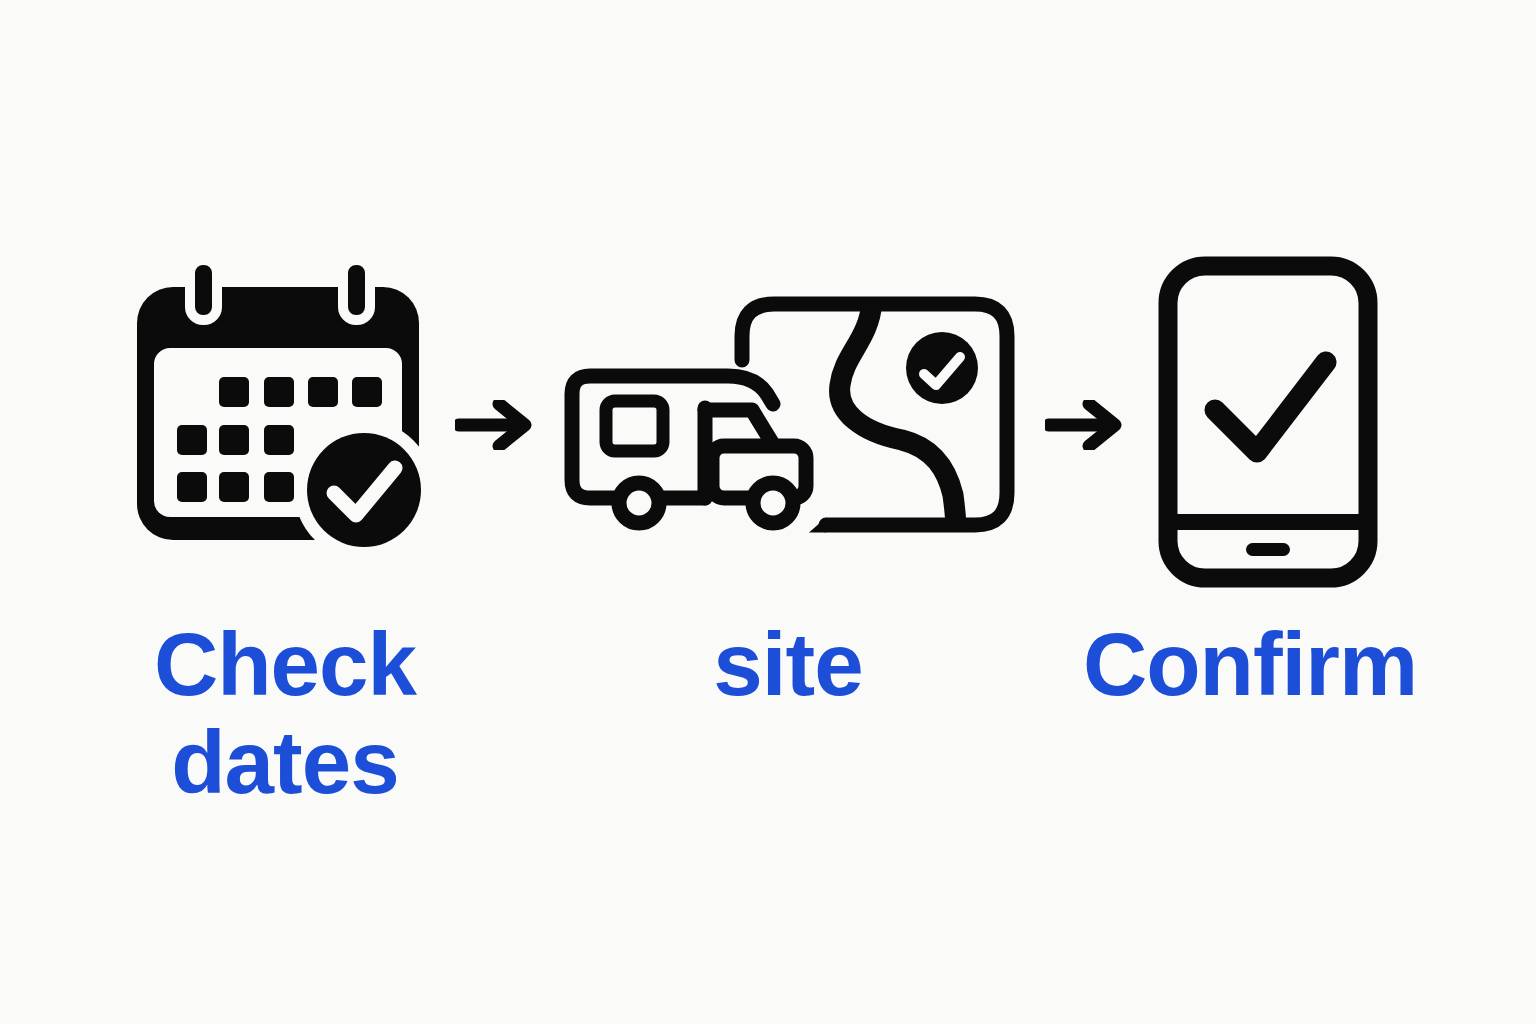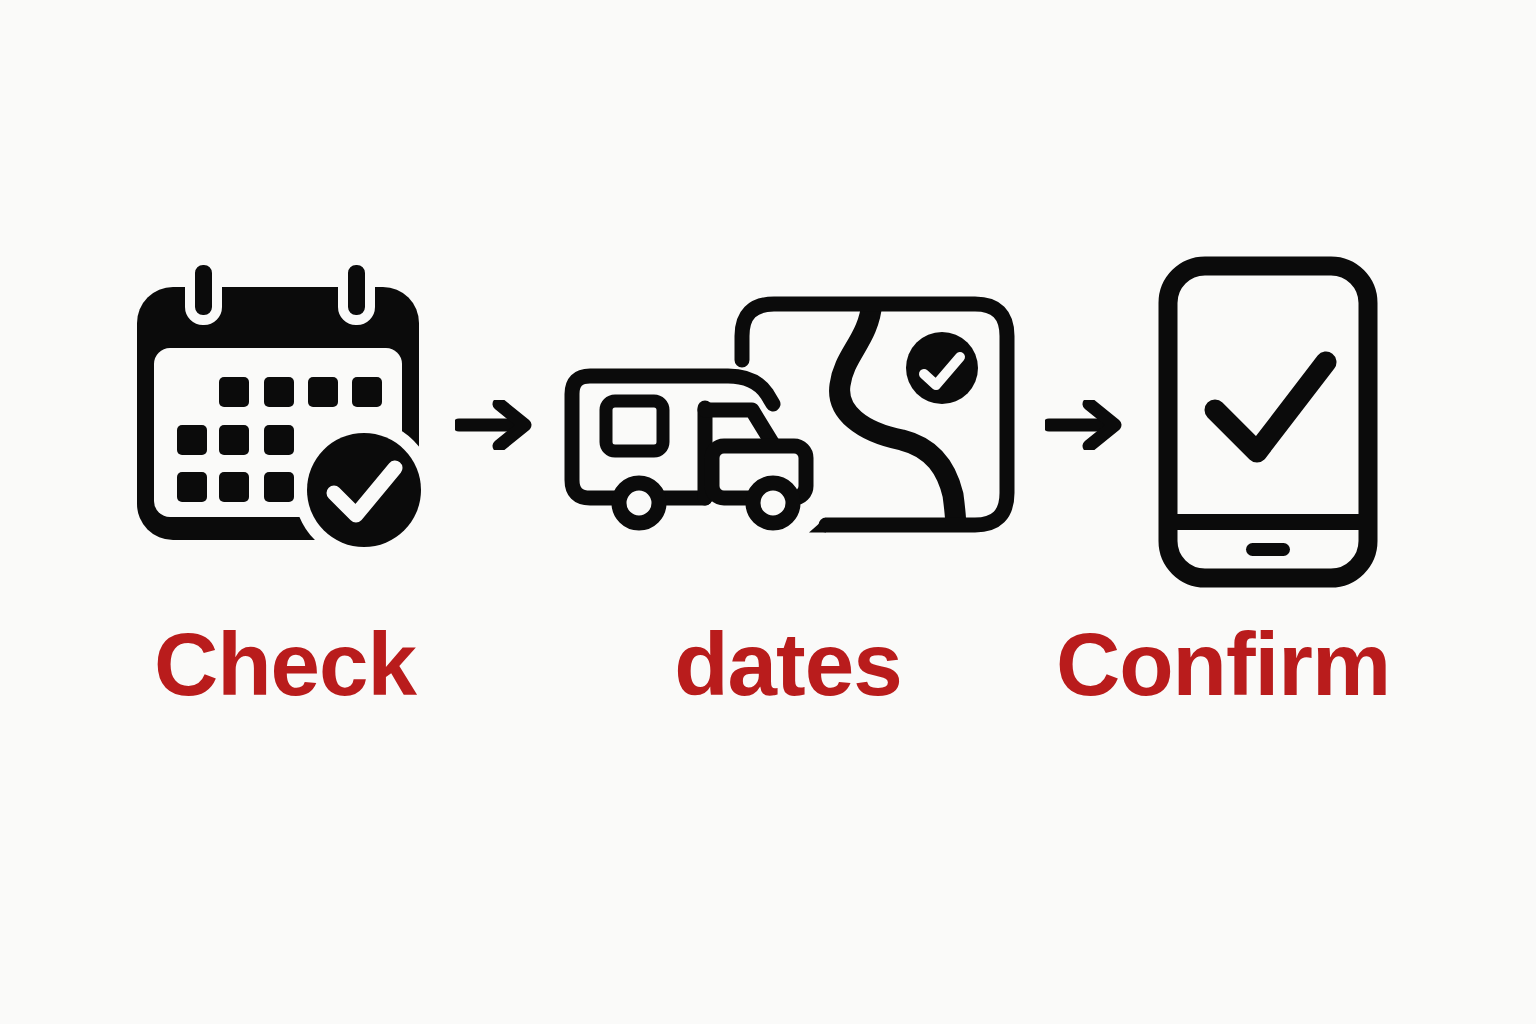--- a/index.html
+++ b/index.html
@@ -12,21 +12,21 @@
   }
   .icon{position:absolute;}
   .step-label{
     position:absolute;
     width:450px;
     text-align:center;
     font-weight:700;
     font-size:89px;
     line-height:98px;
     letter-spacing:-1px;
-    color:#b91c1c;
+    color:#1d4ed8;
   }
   .step-label span{display:block;}
 </style>
 </head>
 <body>
 
 <div class="canvas">
 
   <svg class="icon" style="left:137px;top:255px" width="300" height="310" viewBox="0 0 300 310" aria-hidden="true">
     <rect x="0" y="32" width="282" height="253" rx="36" fill="#0B0B0B"></rect>
@@ -86,23 +86,24 @@
 
   <svg class="icon" style="left:1158px;top:256px" width="220" height="332" viewBox="0 0 220 332" aria-hidden="true">
     <rect x="10" y="10" width="200" height="312" rx="37" fill="#FAFAF9" stroke="#0B0B0B" stroke-width="19"></rect>
     <path d="M 57 154 L 99 196 L 168 106" fill="none" stroke="#0B0B0B" stroke-width="21" stroke-linecap="round" stroke-linejoin="round"></path>
     <path d="M 6 266 H 214" stroke="#0B0B0B" stroke-width="16" fill="none"></path>
     <rect x="88" y="287" width="44" height="13" rx="6.5" fill="#0B0B0B"></rect>
   </svg>
 
   <div class="step-label" style="left:60px;top:615px">
     <span>Check</span>
+    <span>dates</span>
   </div>
 
   <div class="step-label" style="left:563px;top:615px">
-    <span>dates</span>
+    <span>site</span>
   </div>
 
-  <div class="step-label" style="left:998px;top:615px">
+  <div class="step-label" style="left:1025px;top:615px">
     <span>Confirm</span>
   </div>
 
 </div>
 
 </body></html>

